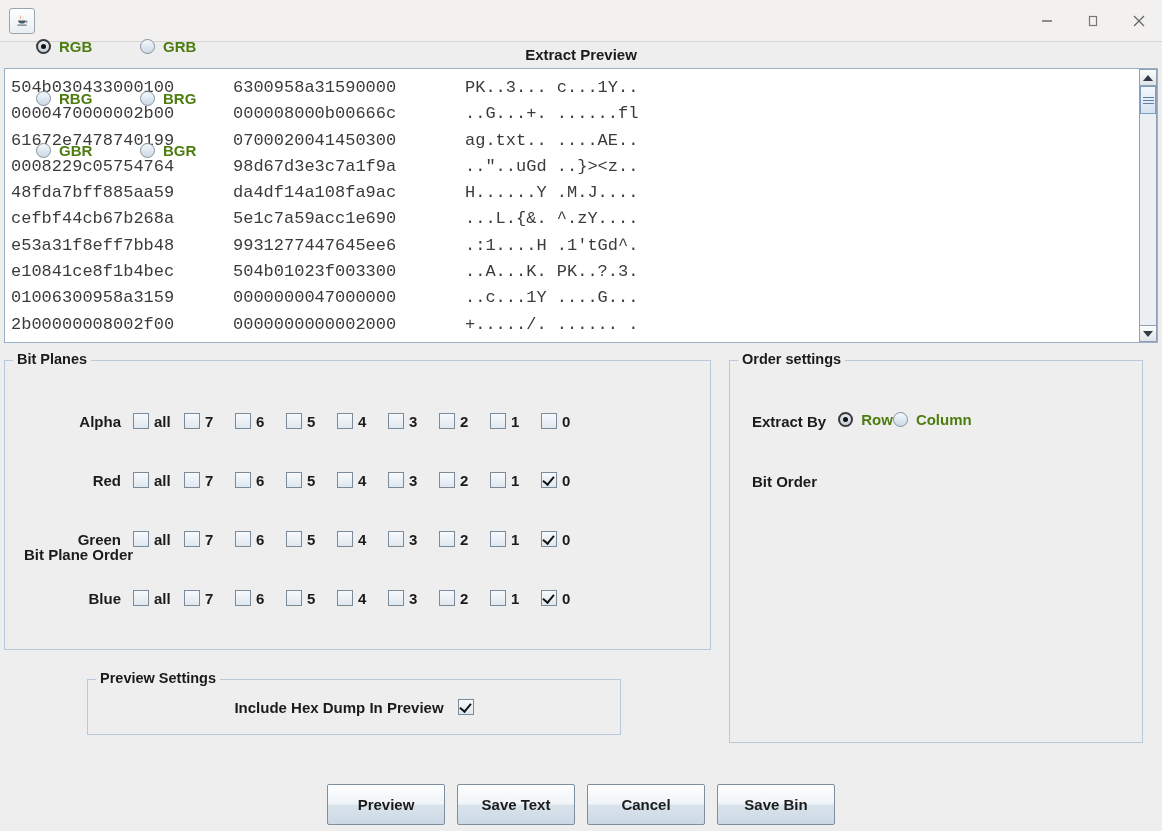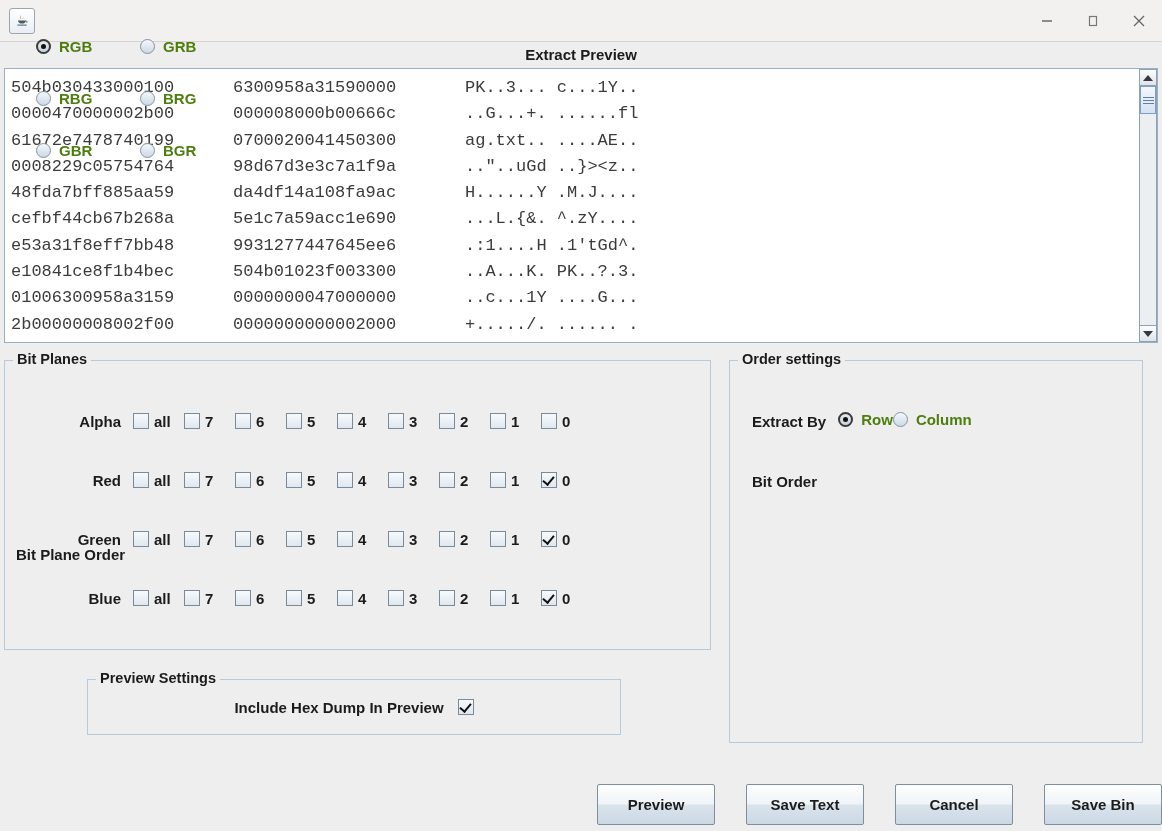--- a/index.html
+++ b/index.html
@@ -182,21 +182,21 @@
   }
   #bpo-group {
     left: 746px;
     top: 540px;
     width: 380px;
     height: 190px;
     border: none;
   }
   #bpo-title {
     position: absolute;
-    left: 16px;
+    left: 24px;
     top: 546px;
     font-size: 15px;
     font-weight: bold;
     color: #1b1b1b;
   }
 
   
   .bp-row {
     position: absolute;
     left: 0;
@@ -310,22 +310,22 @@
     margin-right: 14px;
   }
 
   
   #buttonbar {
     position: absolute;
     left: 0;
     top: 784px;
     width: 1162px;
     display: flex;
-    justify-content: flex-end;
-    gap: 31px;
+    justify-content: center;
+    gap: 12px;
   }
   .btn {
     height: 41px;
     min-width: 118px;
     padding: 0 18px;
     border: 1px solid #7d8f9f;
     border-radius: 2px;
     background: linear-gradient(#fdfefe 0%, #f0f4f8 48%, #d9e3ec 52%, #cbd8e4 100%);
     font-family: "Liberation Sans", sans-serif;
     font-size: 15px;

